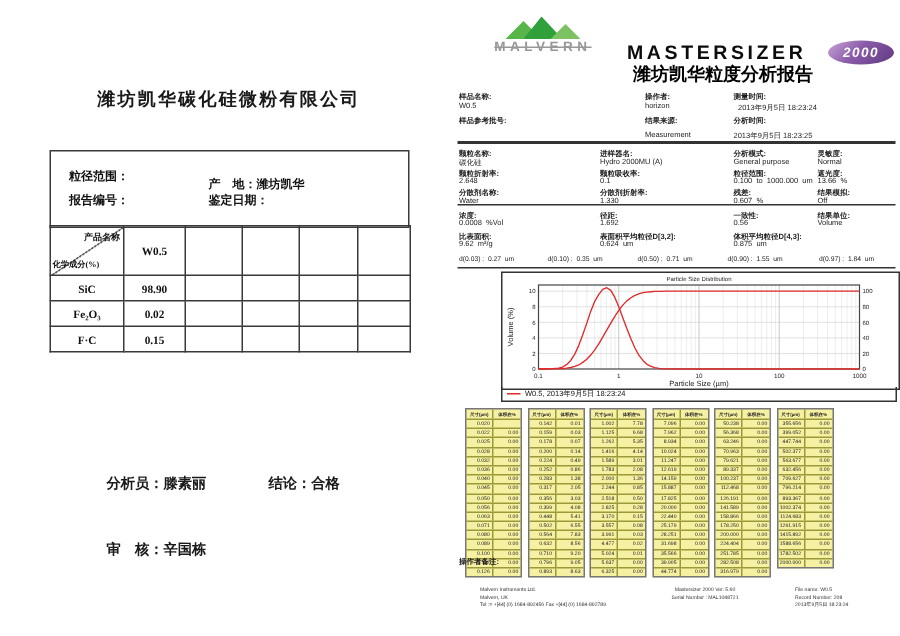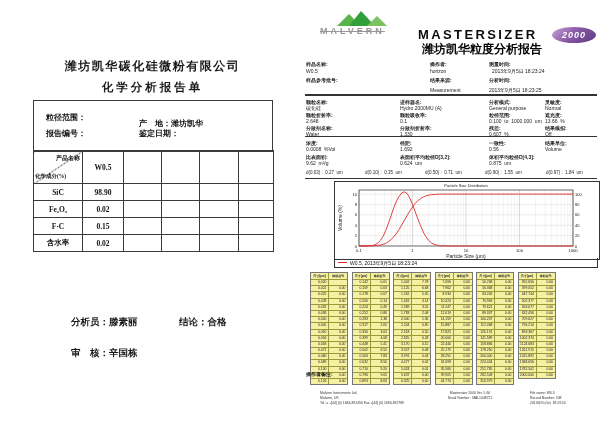--- a/index.html
+++ b/index.html
@@ -19,21 +19,21 @@
   tr.datarow td{height:16px;}
   td.diag{position:relative;
     background-image:linear-gradient(to bottom right,transparent 49.3%,#3a3a3a 49.3%,#3a3a3a 50.7%,transparent 50.7%);}
   td.diag .dt{position:absolute;top:3px;right:2px;font-size:6px;}
   td.diag .db{position:absolute;bottom:3px;left:1px;font-size:5.5px;}
   .l-foot{font-size:9.5px;font-weight:bold;color:#1a1a1a;margin-left:16px;}
   
   .r-label{font-size:5px;font-weight:bold;color:#1c1c1c;white-space:pre;}
   .r-value{font-size:5px;color:#1c1c1c;white-space:pre;}
   .hr{left:305px;width:292px;background:#333;}
-  .malvern-word{left:320px;top:26px;width:84px;text-align:left;font-size:9px;font-weight:bold;
+  .malvern-word{left:320px;top:26px;width:84px;text-align:center;font-size:9px;font-weight:bold;
                 letter-spacing:3px;color:#979797;text-decoration:line-through;}
   .mastersizer{left:418px;top:27px;font-size:13px;font-weight:bold;letter-spacing:2.4px;color:#0c0c0c;}
   .oval2000{left:552px;top:27px;width:44px;height:16px;border-radius:50%;
             background:linear-gradient(135deg,#c9a6d8 0%,#8a5aa8 45%,#5d3а80 100%);
             background:linear-gradient(135deg,#c9a6d8 0%,#8a5aa8 45%,#5d3a80 100%);
             display:flex;align-items:center;justify-content:center;}
   .oval2000 span{color:#fff;font-style:italic;font-weight:bold;font-size:9px;letter-spacing:1px;}
   .r-title{left:372px;top:41px;width:170px;text-align:right;font-size:12px;font-weight:bold;color:#000;}
   .pct{font-size:4.5px;color:#1c1c1c;white-space:pre;}
   .chart-box{left:334px;top:181px;width:264px;height:77px;border:1px solid #333;background:#fff;}
@@ -49,21 +49,20 @@
   .scell:first-child{border-right:0.5px solid #9a9a3a;}
   .shead .scell{font-weight:bold;text-align:center;font-size:3px;height:6px;line-height:3px;padding:0;
                 display:flex;align-items:center;justify-content:center;}
   .foot-block{font-size:3.4px;line-height:4.8px;color:#333;}
 </style>
 </head>
 <body>
 
 <div class="abs" style="left:0;top:0;width:300px;height:340px;">
   <div class="abs serif l-title" style="top:58px;font-size:12px;letter-spacing:1.5px;">潍坊凯华碳化硅微粉有限公司</div>
-  <div class="abs serif l-title" style="top:80px;font-size:11.5px;letter-spacing:3px;">化学分析报告单</div>
 
   <div class="abs serif info-box">
     <span class="abs" style="left:12px;top:11px;">粒径范围：</span>
     <div class="abs" style="left:105px;top:11px;">
       <span style="font-size:8px;font-weight:bold;white-space:pre;">产    地：</span><span style="font-size:8px;font-weight:bold;">潍坊凯华</span>
     </div>
     <span class="abs" style="left:12px;top:27px;">报告编号：</span>
     <span class="abs" style="left:105px;top:27px;">鉴定日期：</span>
   </div>
 
@@ -105,38 +104,30 @@
           <td></td>
         </tr>
     <tr class="datarow">
           <td>F·C</td>
           <td>0.15</td>
           <td></td>
           <td></td>
           <td></td>
           <td></td>
         </tr>
-    <tr class="datarow">
-          <td>含水率</td>
-          <td>0.02</td>
-          <td></td>
-          <td></td>
-          <td></td>
-          <td></td>
-        </tr>
   </tbody>
     </table>
 
   <div class="abs serif l-foot" style="left:55px;top:316px;">
     <span style="white-space:pre;">分析员：</span><span>滕素丽</span>
   </div>
   <div class="abs serif l-foot" style="left:163px;top:316px;">
     <span style="white-space:pre;">结论：</span><span>合格</span>
   </div>
-  <div class="abs serif l-foot" style="left:55px;top:347px;">
+  <div class="abs serif l-foot" style="left:55px;top:360px;">
     <span style="white-space:pre;">审    核：</span><span>辛国栋</span>
   </div>
 </div>
 
 <div class="abs" style="left:300px;top:0;width:300px;height:424px;"></div>
 
 <svg class="abs" style="left:323px;top:10px;" width="80" height="16" viewBox="0 0 80 16">
   <polygon points="14,16 26,4 38,16" fill="#57b54a"></polygon>
   <polygon points="26,16 38,1 52,16" fill="#2fa03a"></polygon>
   <polygon points="44,16 54,6 64,16" fill="#7cc262"></polygon>

